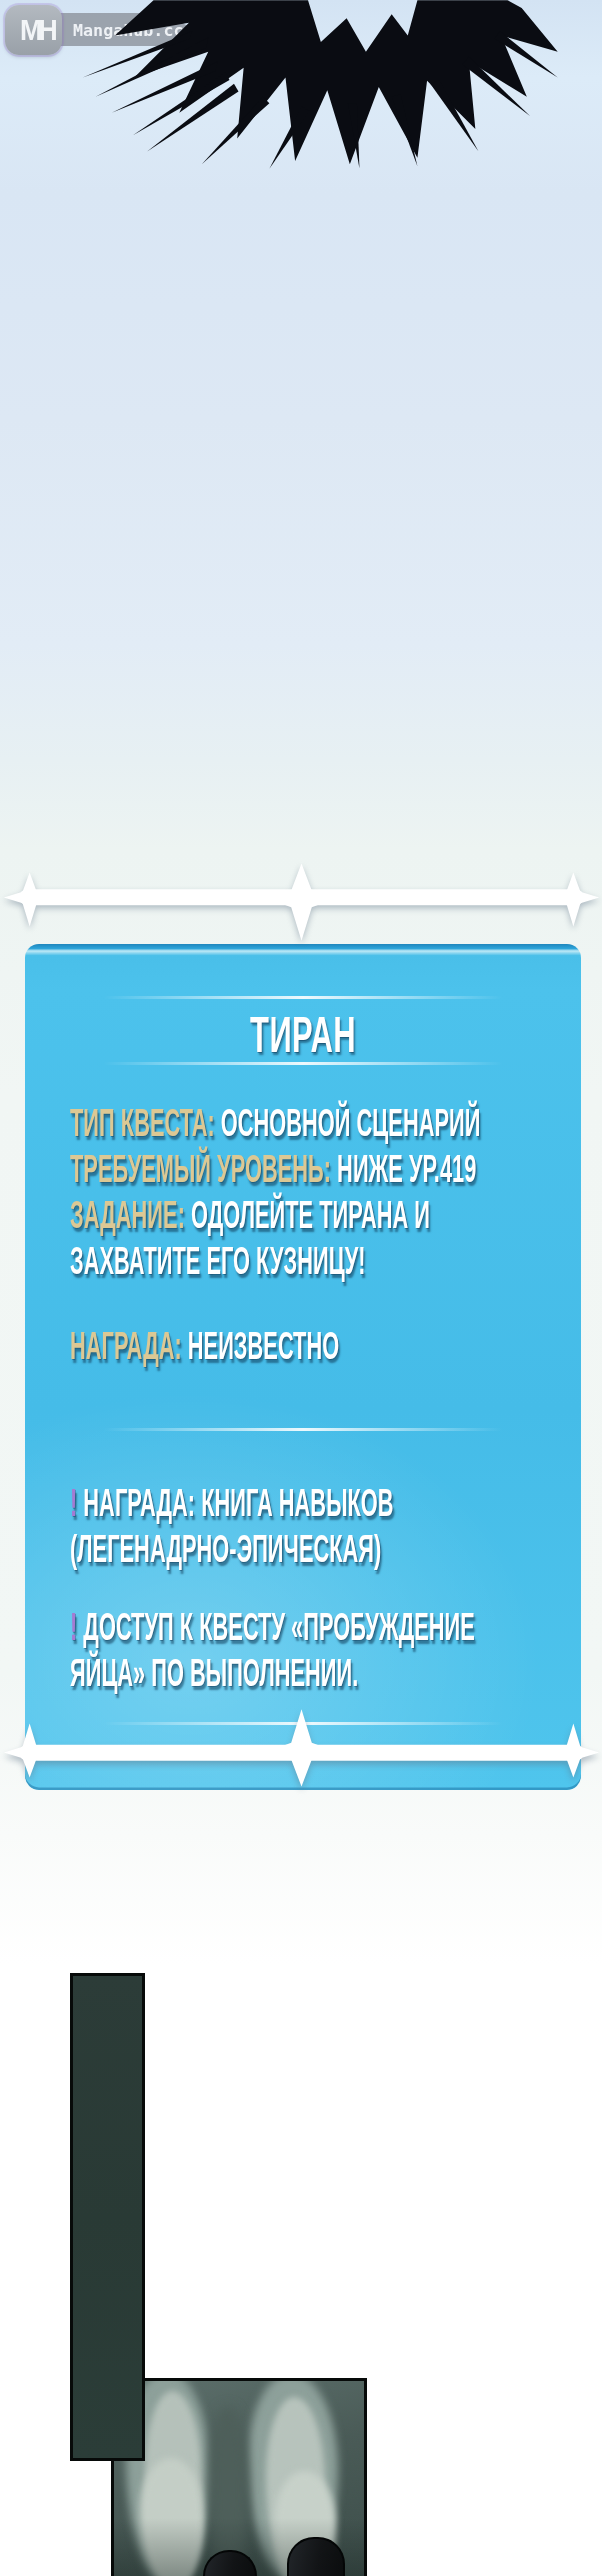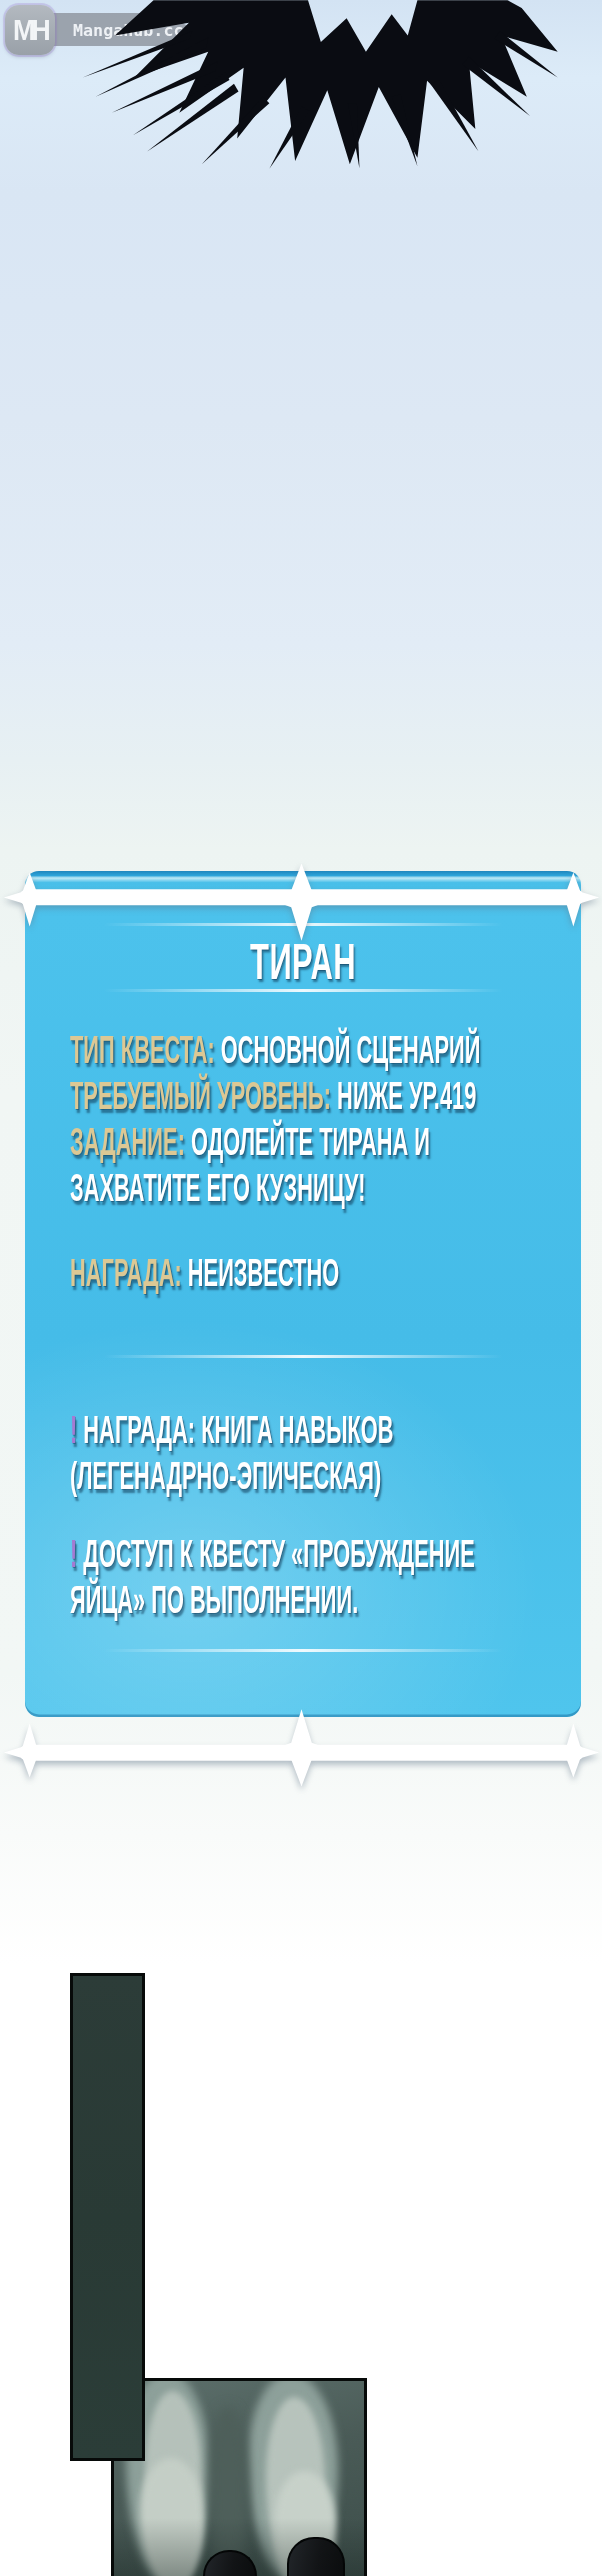--- a/index.html
+++ b/index.html
@@ -21,37 +21,37 @@
   .wm-pill span{
     position:absolute;left:40px;top:7px;
     font-family:"DejaVu Sans Mono",monospace;font-size:16.7px;font-weight:bold;
     color:#eef1f5;letter-spacing:0px;white-space:nowrap;
   }
   .wm-logo{
     position:absolute;left:5.2px;top:5.2px;width:50px;height:50px;z-index:3;
     border-radius:14px;
     background:linear-gradient(180deg,#b3b9c0,#99a0a8);
     box-shadow:0 0 0 1.9px rgba(160,120,210,.25), 0 1.3px 3.9px rgba(60,70,90,.25);
-    display:flex;align-items:center;justify-content:center;
+    display:flex;align-items:center;justify-content:center;padding-left:7px;
   }
   .wm-logo b{
     color:#f3f5f7;font-size:30px;font-weight:bold;letter-spacing:-4.5px;
     transform:scaleX(.9);font-family:"Liberation Sans",sans-serif;
   }
   
   .burst{position:absolute;left:57px;top:0;z-index:2;}
   
   .orn{position:absolute;left:0;width:603px;height:84px;z-index:5;
        filter:drop-shadow(0 3.2px 3.2px rgba(95,115,135,.45));}
   .orn.top{top:862px;}
   .orn.bottom{top:1704px;transform:scaleY(-1);
        filter:drop-shadow(0 -3.2px 3.2px rgba(95,115,135,.45));}
   
   .qpanel{
-    position:absolute;left:24.5px;top:871px;width:556px;height:846px;z-index:4;
+    position:absolute;left:24.5px;top:944px;width:556px;height:846px;z-index:4;
     border-radius:14px;
     background:
       radial-gradient(ellipse 580px 451px at 30% 85%, rgba(255,255,255,.22), rgba(255,255,255,0) 60%),
       linear-gradient(180deg,#1f86bd 0px,#2da4d9 4.5px,#bfe9f6 7px,#49bfe9 11.6px,
                       #4cc2ec 45px,#45bce8 55%,#4fc5ed 100%);
     box-shadow:inset 0 -2.6px 0 rgba(18,100,150,.45);
   }
   .qsep{
     position:absolute;left:50%;transform:translateX(-50%);
     width:399px;height:3.2px;border-radius:1.9px;

